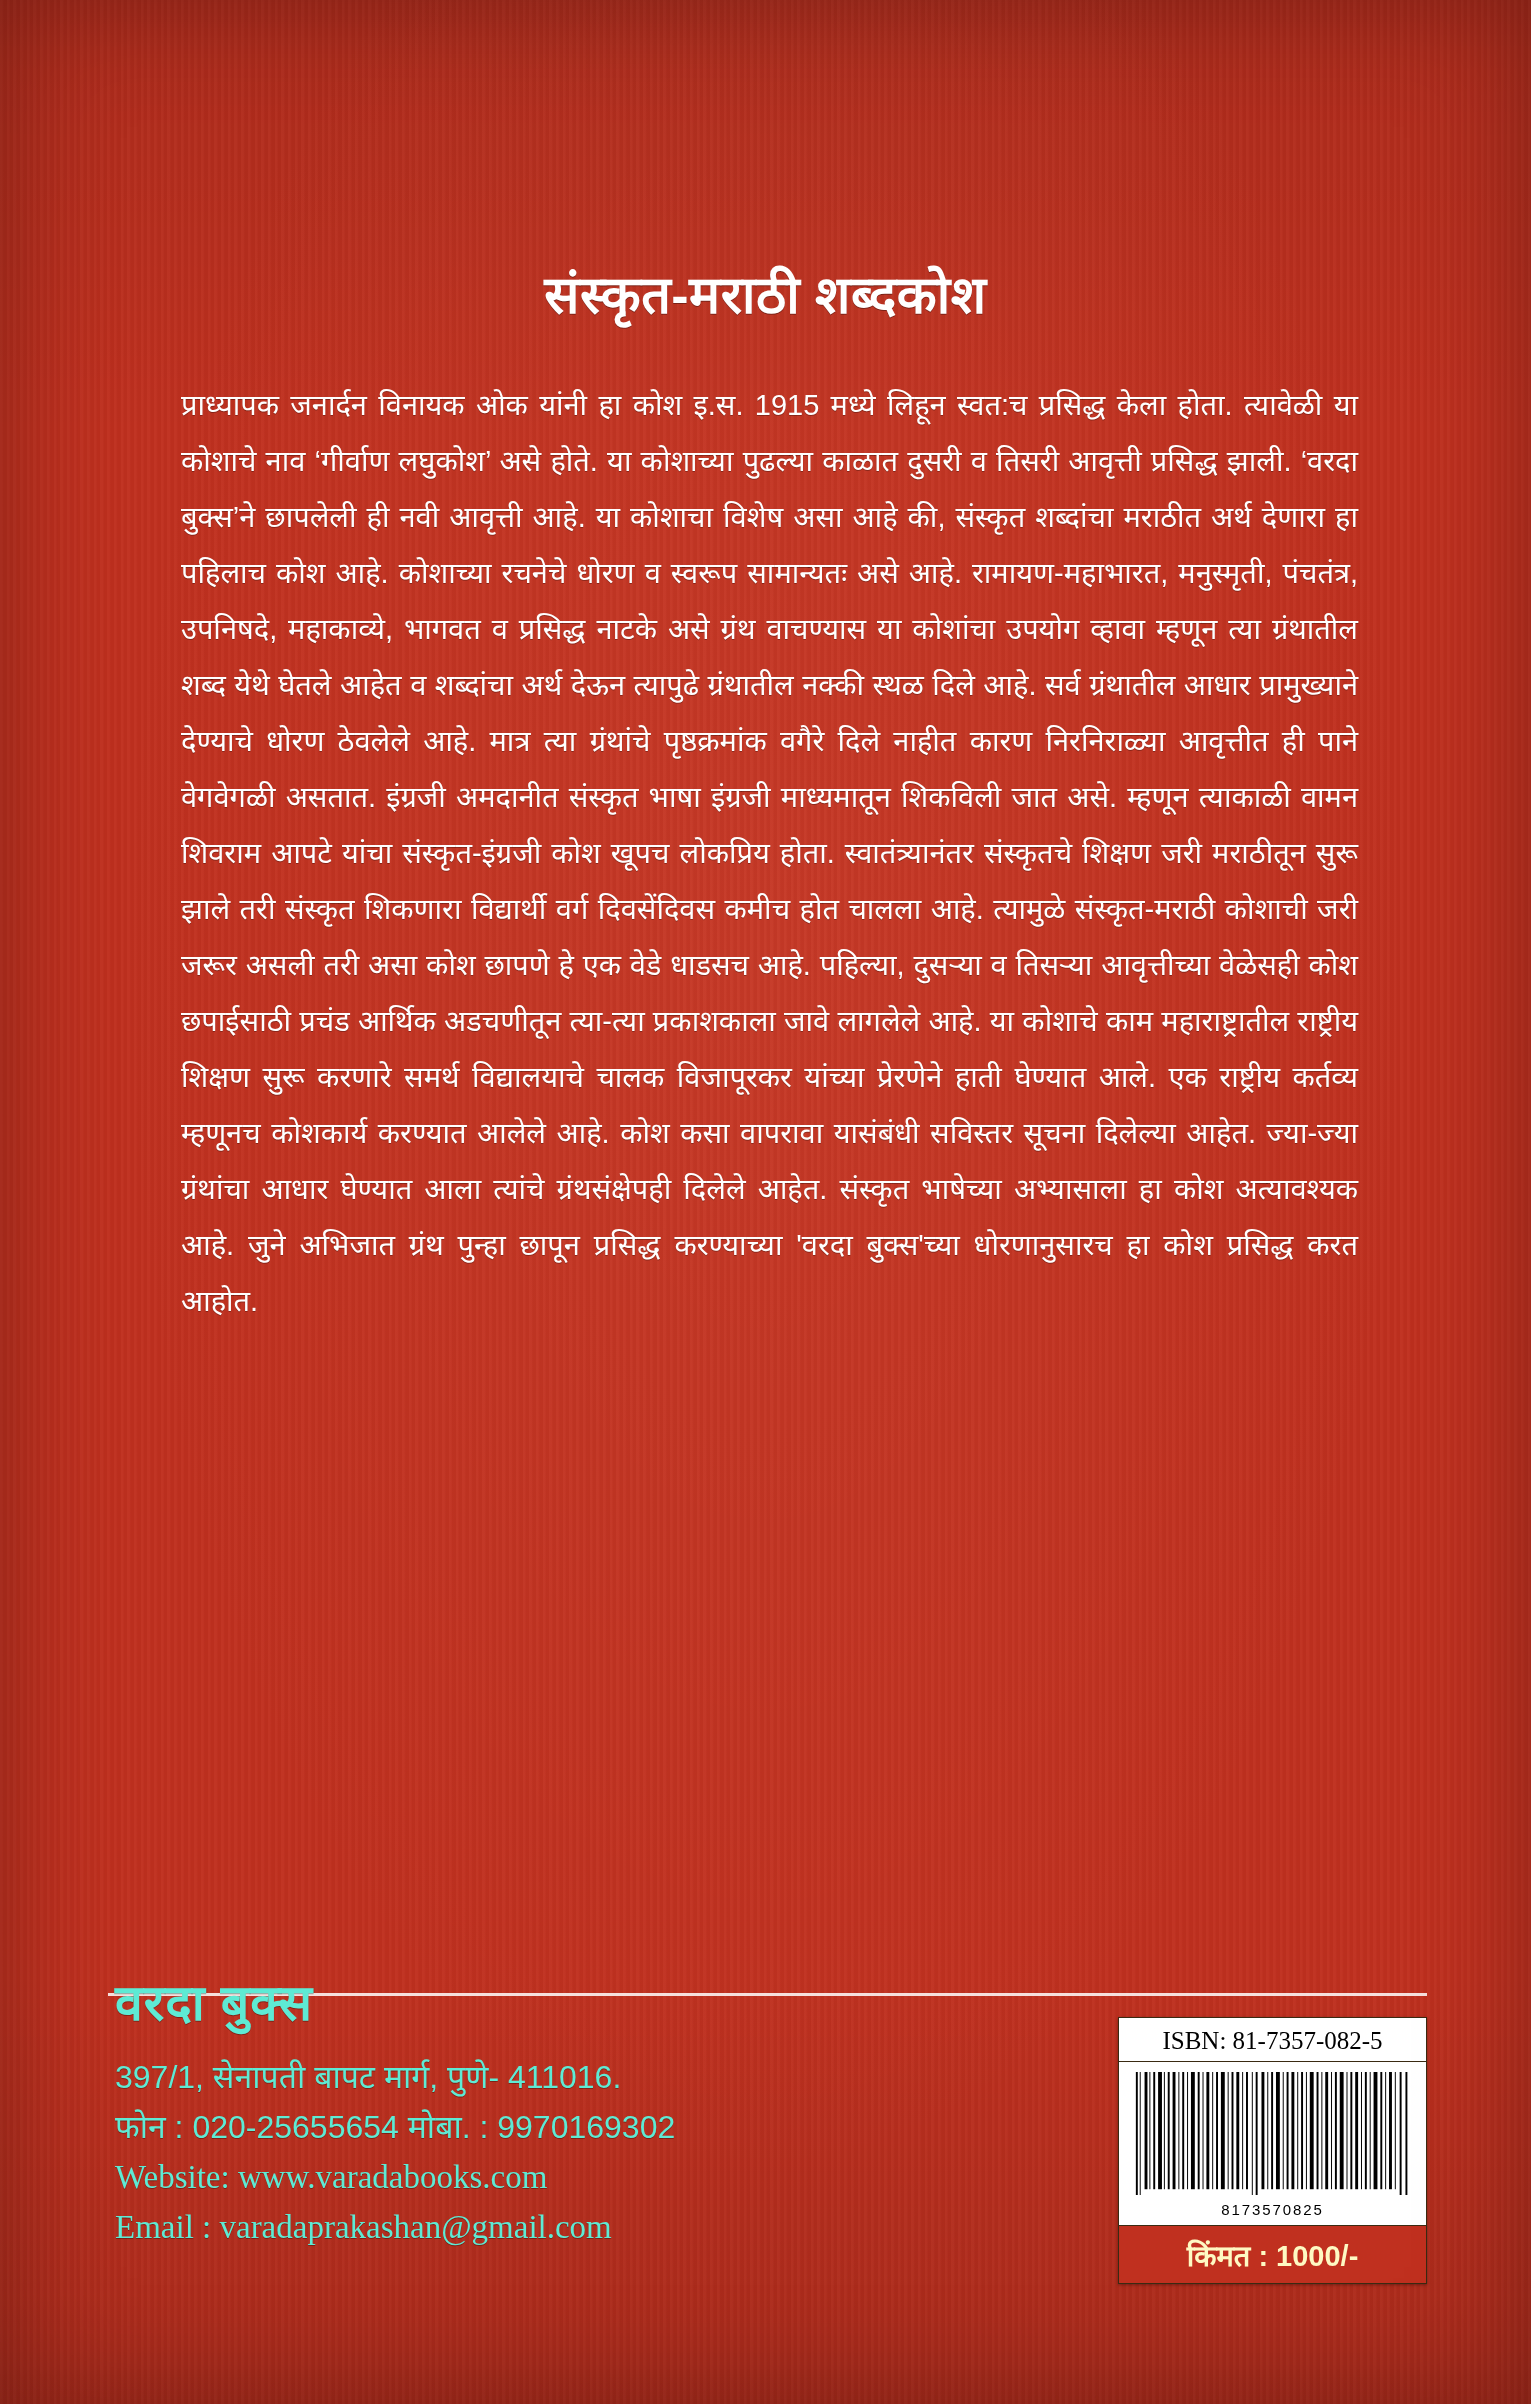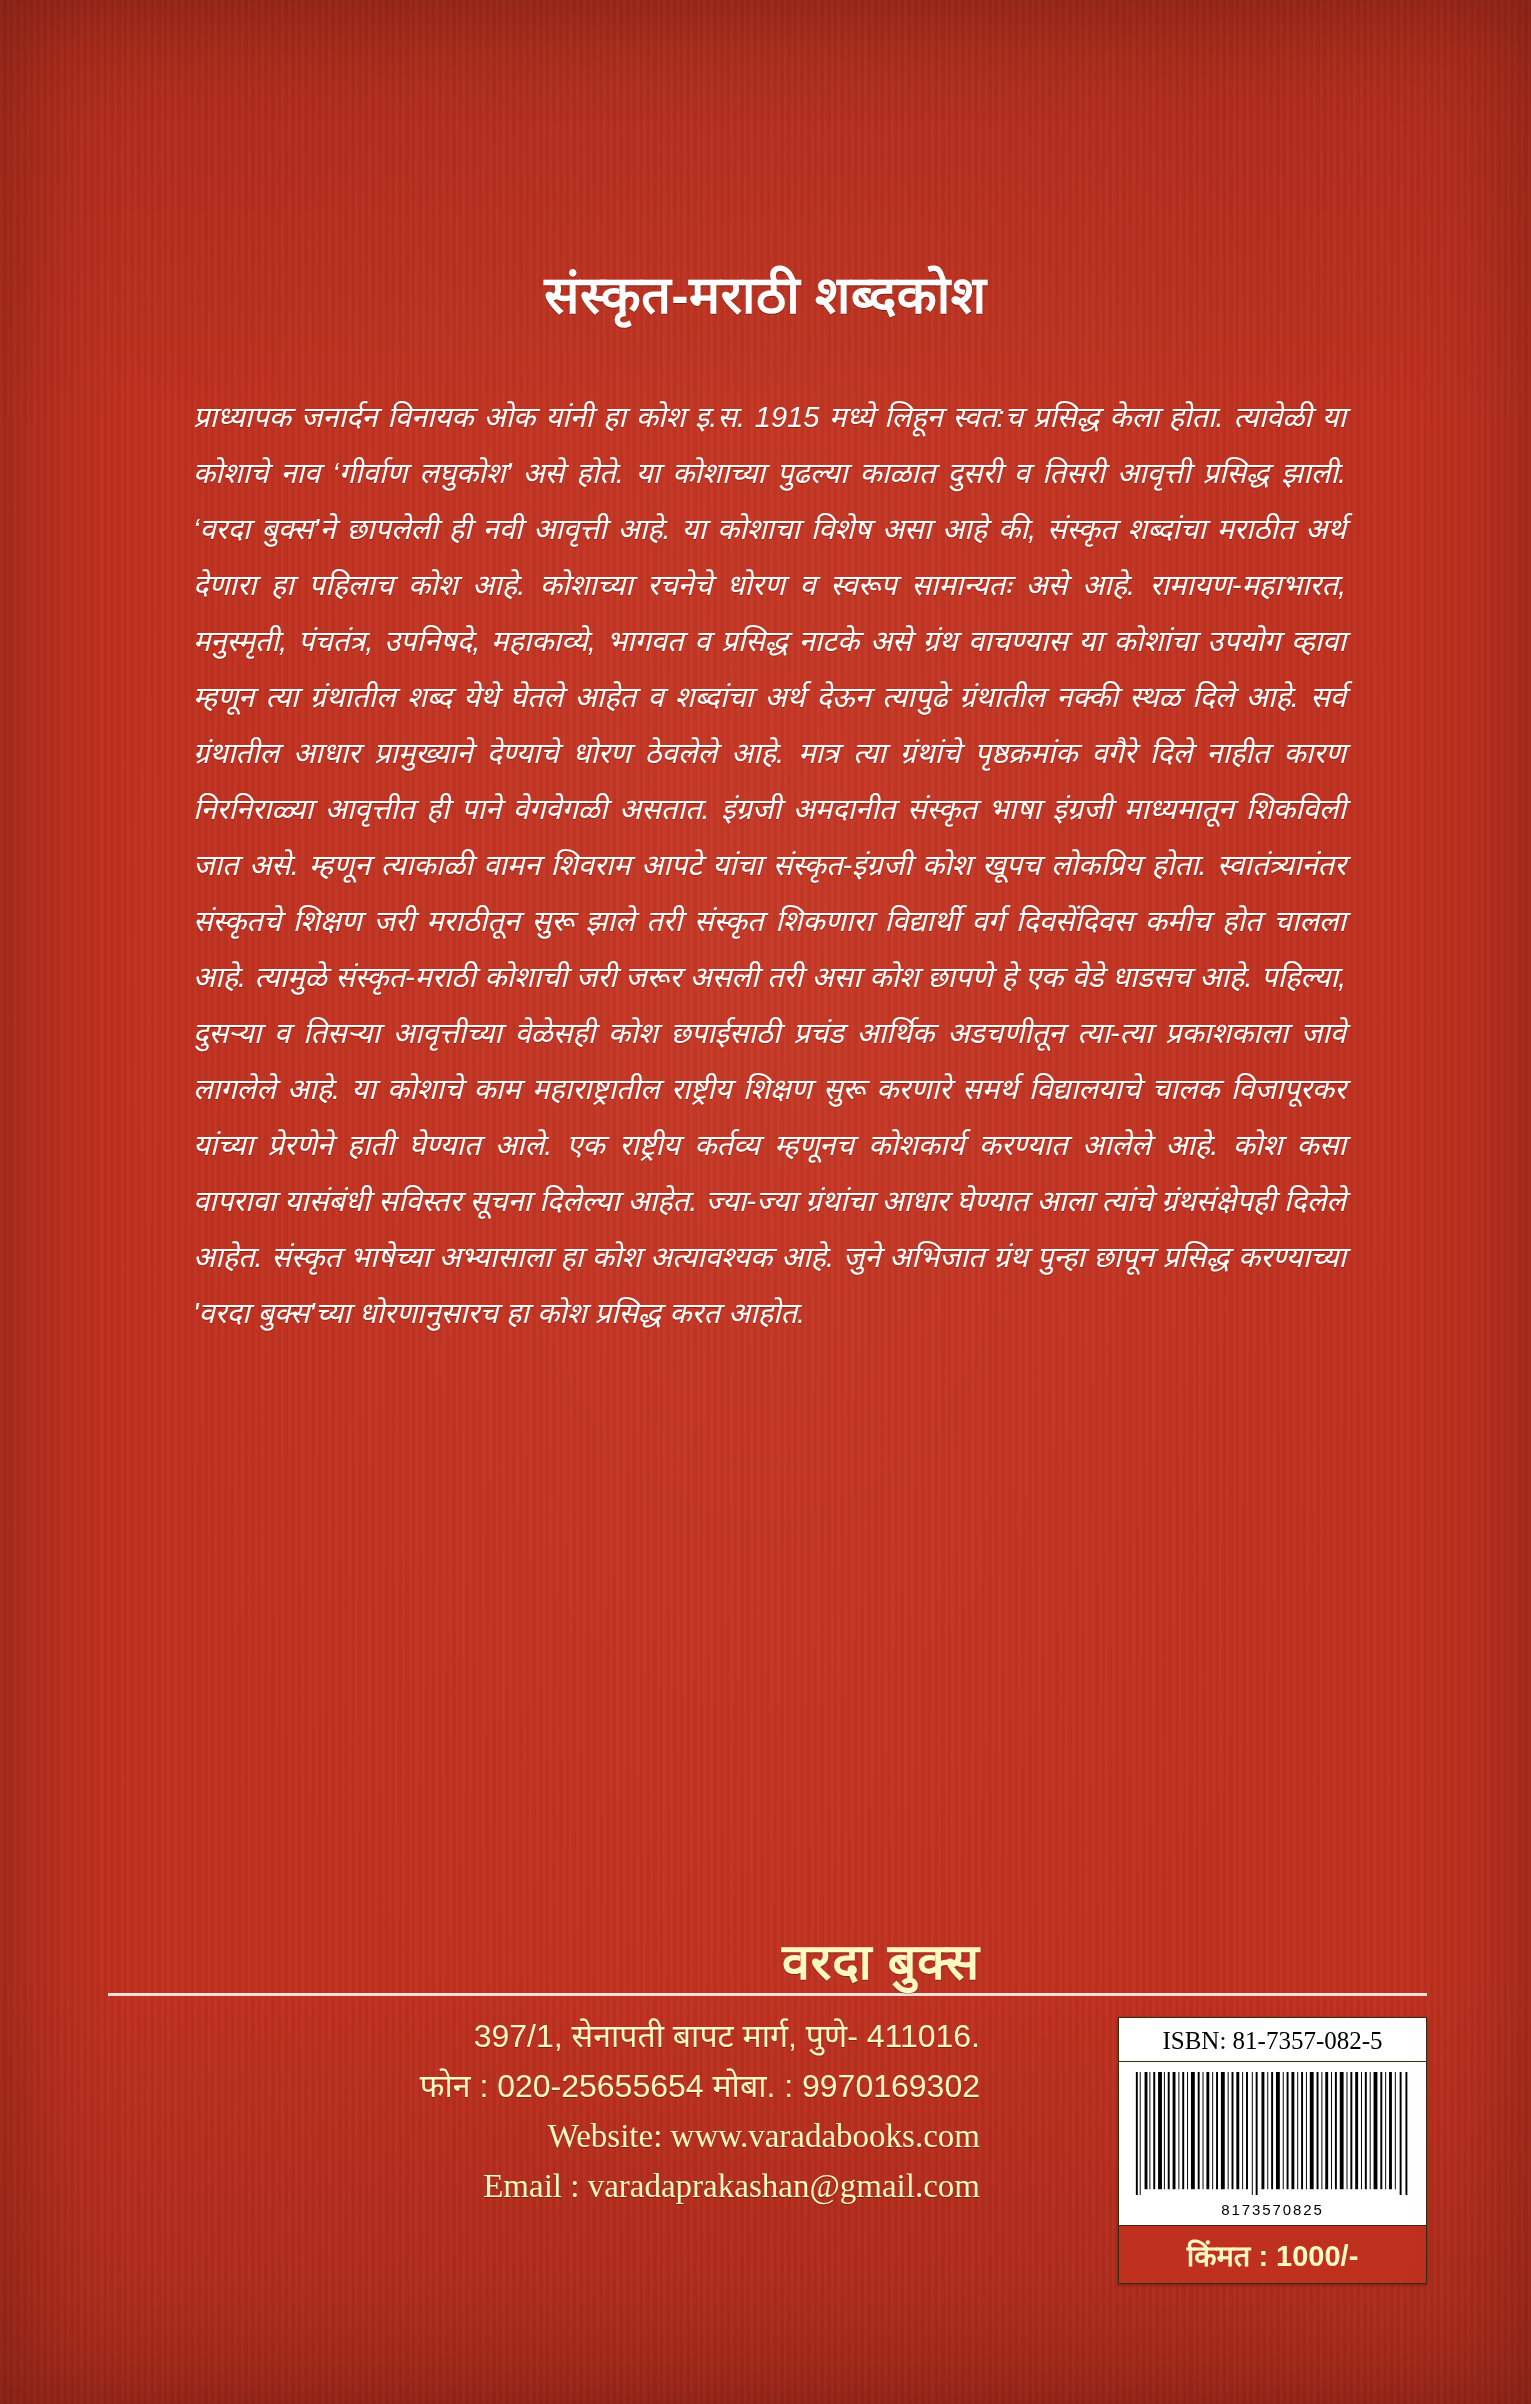--- a/index.html
+++ b/index.html
@@ -63,40 +63,39 @@
     top: 377px;
     color: #ffffff;
     font-family: "Liberation Sans", sans-serif;
     font-size: 29px;
     line-height: 56px;
     text-align: justify;
     text-justify: inter-word;
     text-shadow: 0 1px 0 rgba(0,0,0,0.28);
   }
   .blurb p {
-    margin: 12px;
-    font-style: italic;
+    margin: 0;
   }
 
   .divider {
     position: absolute;
     left: 108px;
     right: 104px;
     top: 1993px;
     height: 2.9px;
     background: rgba(255,255,255,0.85);
   }
 
   .publisher-block {
     position: absolute;
     left: 115px;
     width: 865px;
-    top: 1926px;
-    text-align: right;
-    color: #fef9c3;
+    top: 1967px;
+    text-align: left;
+    color: #5eead4;
     text-shadow: 0 1px 0 rgba(0,0,0,0.3);
   }
   .pub-name {
     font-family: "Liberation Sans", sans-serif;
     font-weight: bold;
     font-size: 50px;
     letter-spacing: 1px;
     margin-bottom: 17.3px;
   }
   .pub-line {

